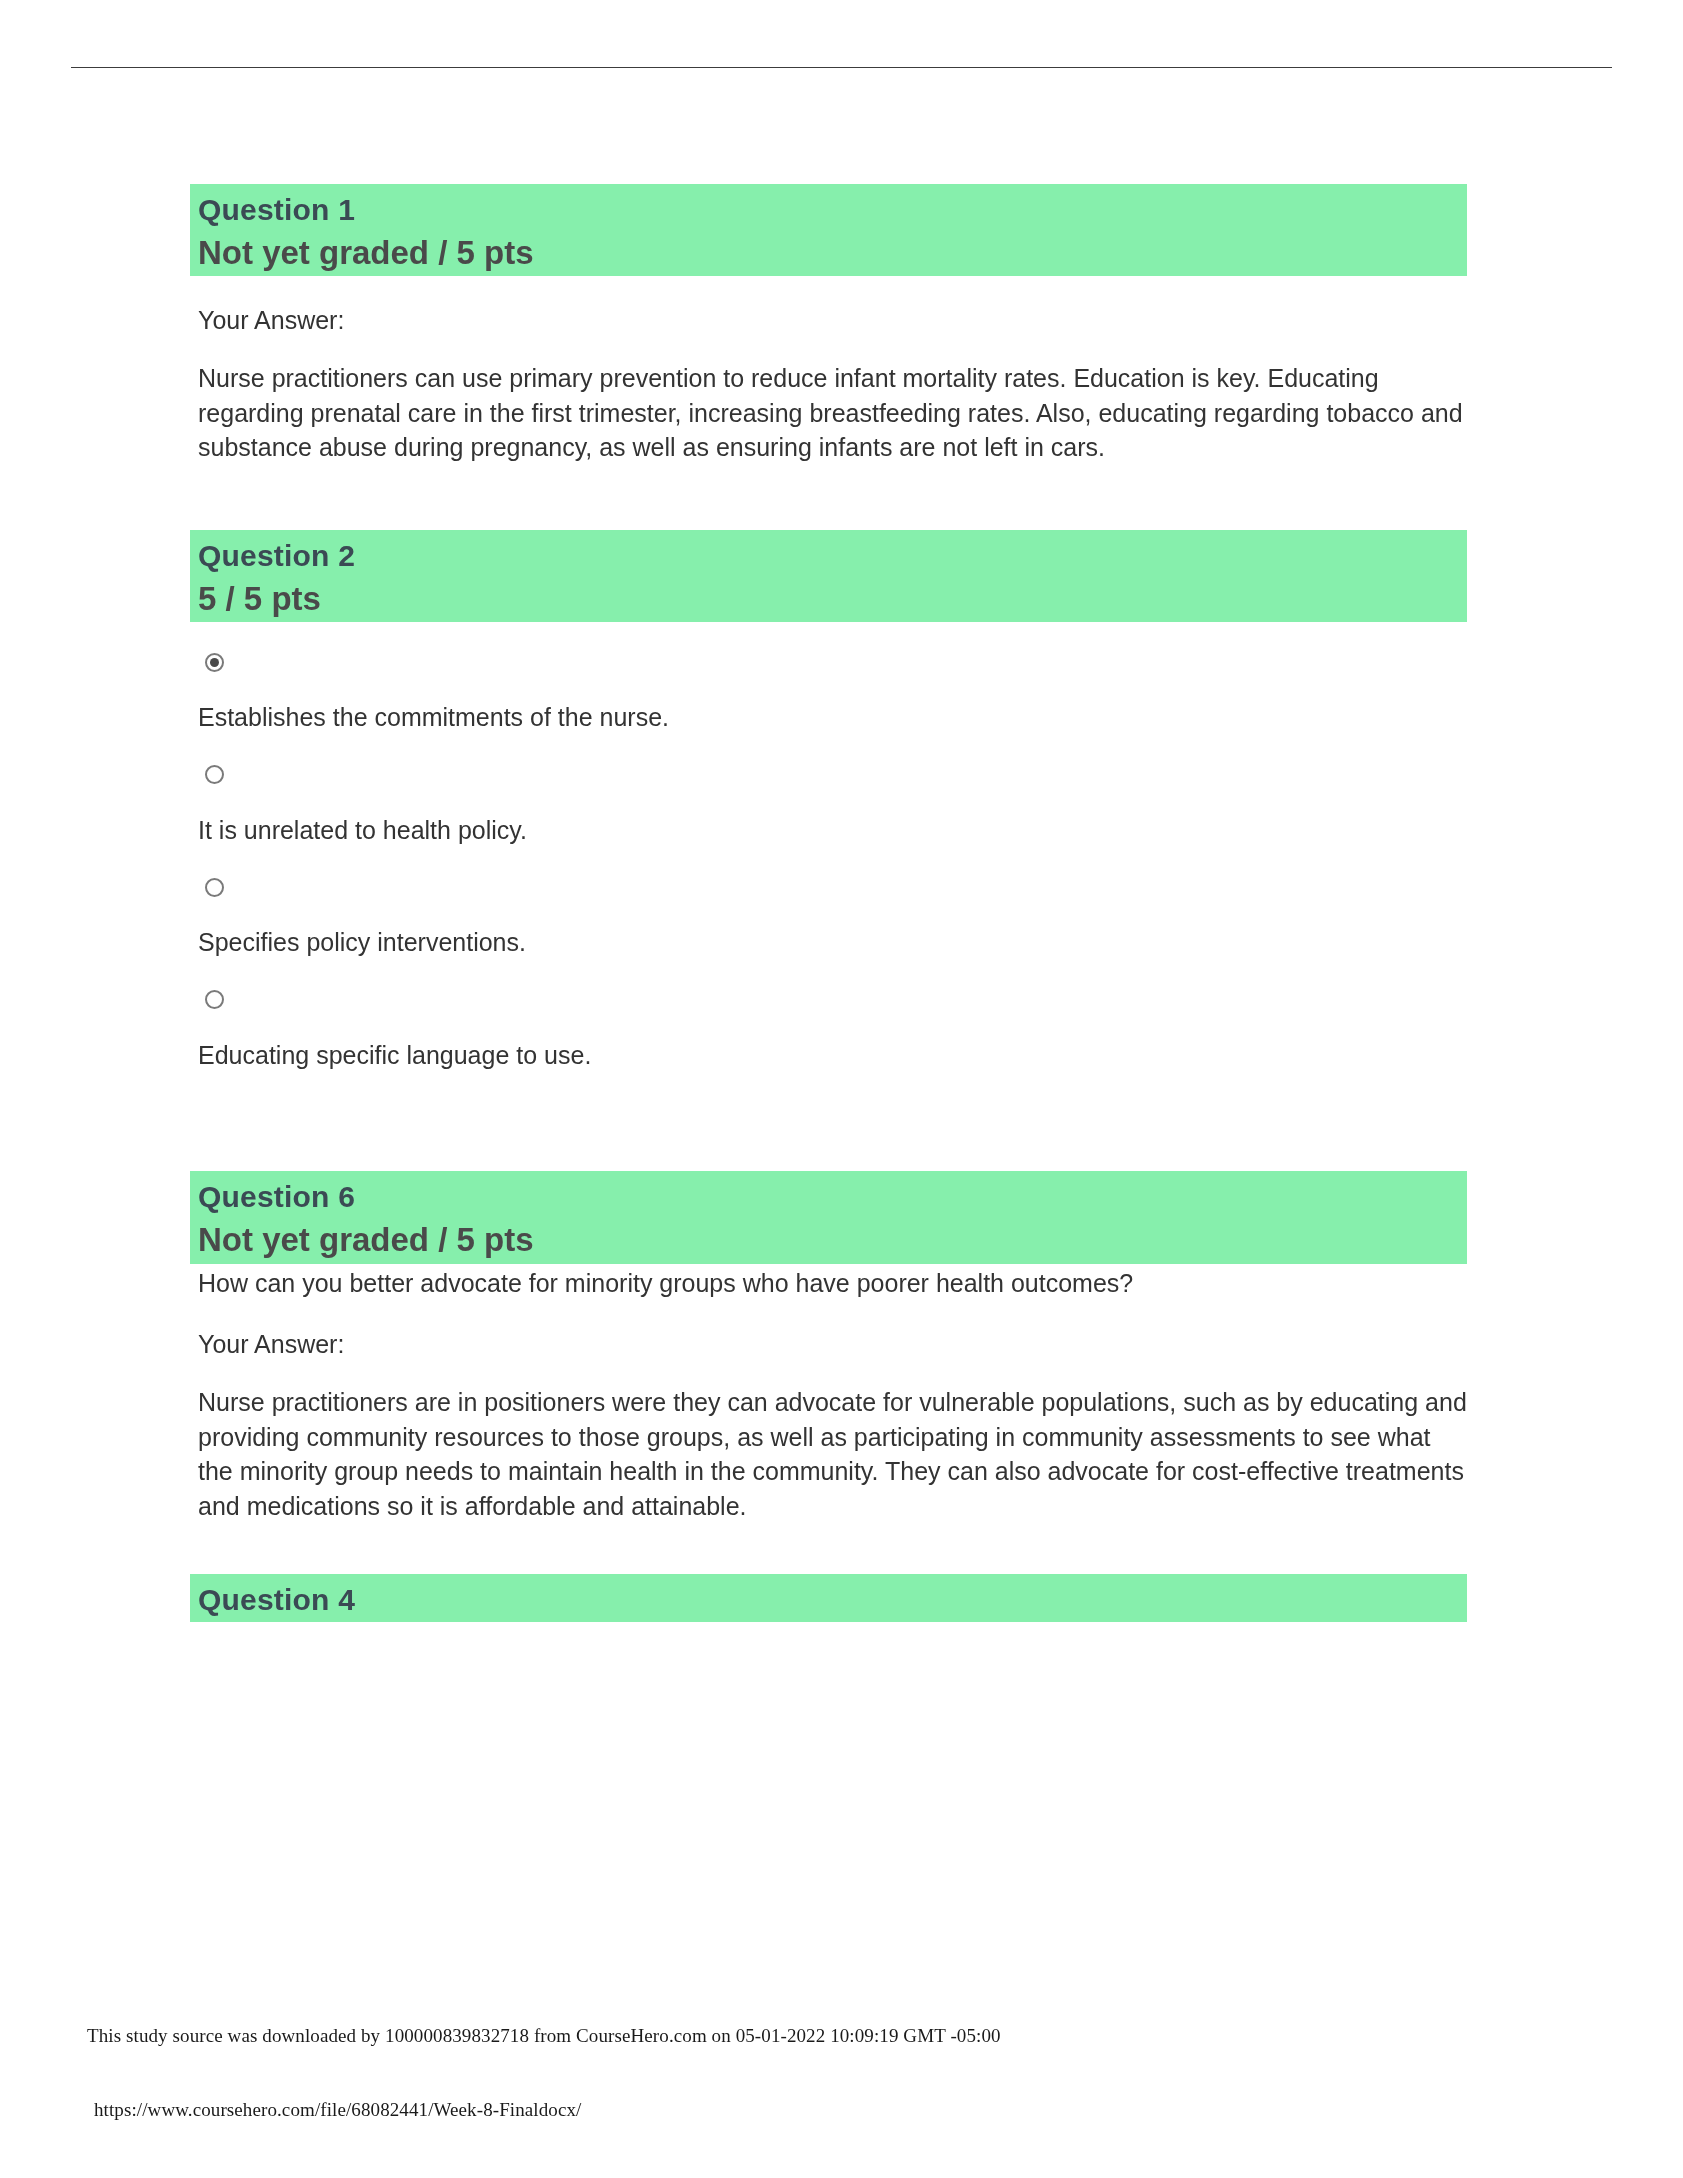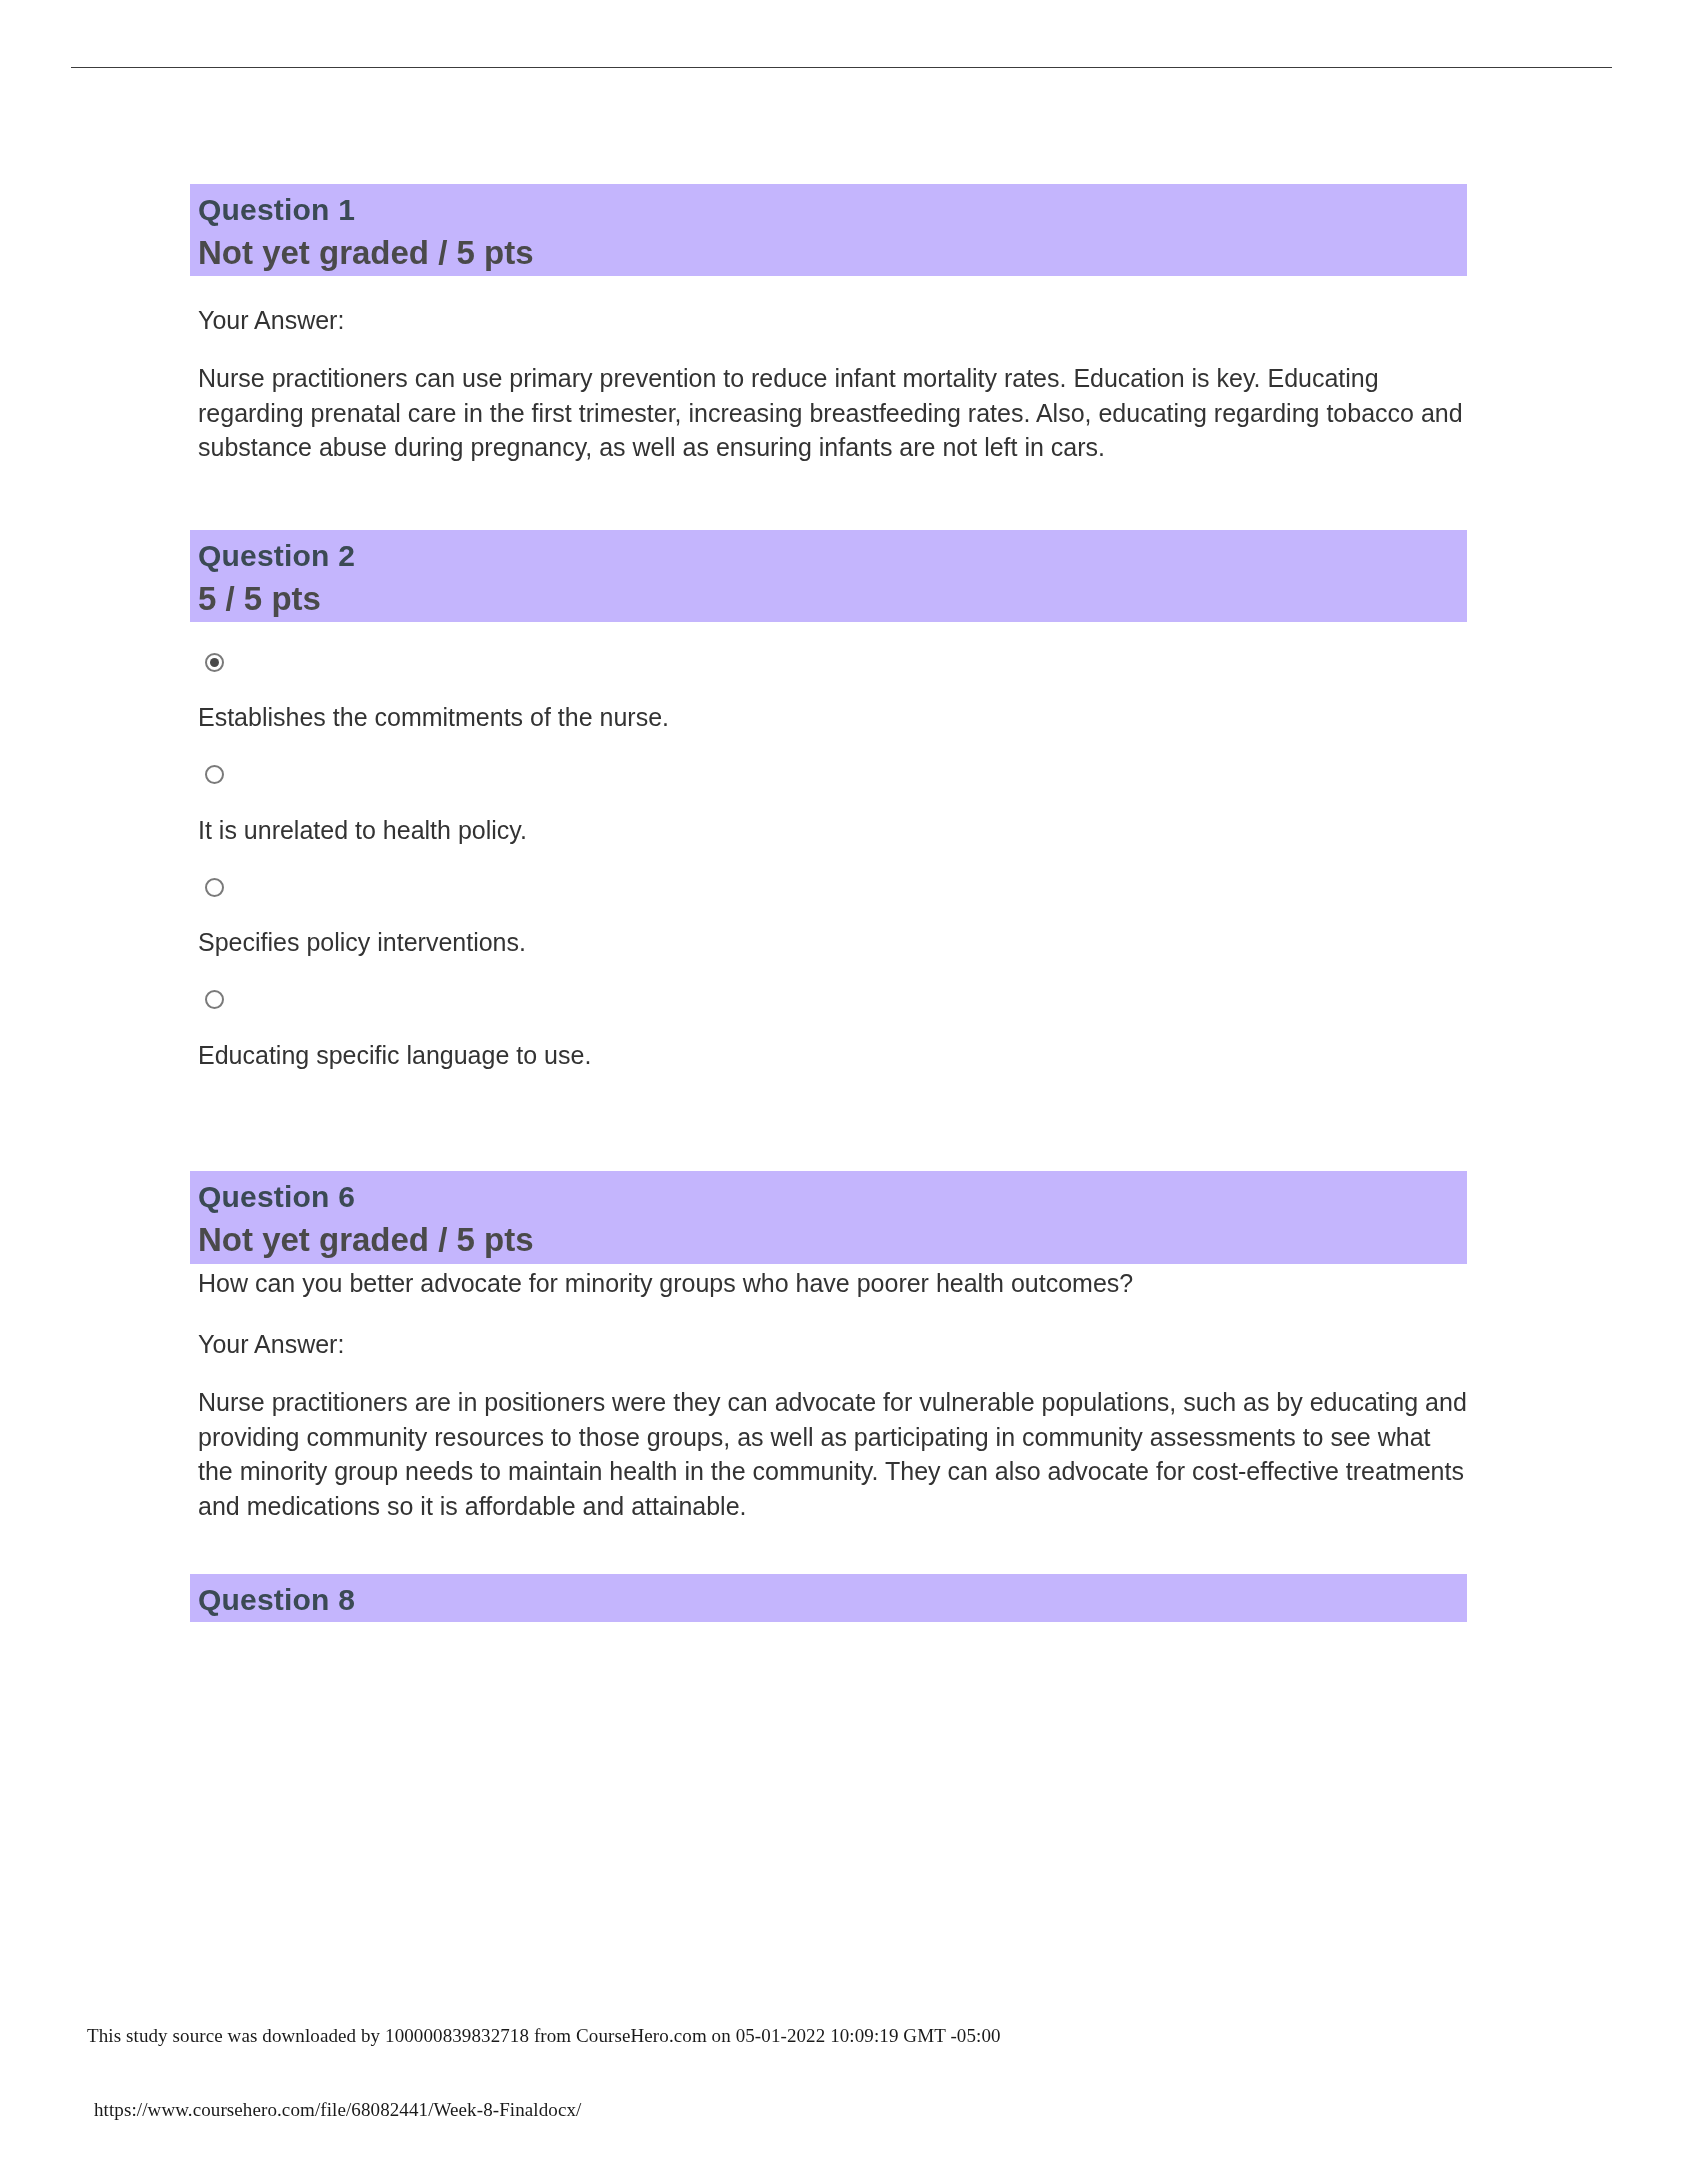--- a/index.html
+++ b/index.html
@@ -31,21 +31,21 @@
   .content {
     position: absolute;
     left: 190px;
     top: 184px;
     width: 1277px;
   }
   .qblock {
     margin-bottom: 0;
   }
   .qheader {
-    background: #c4b5fd;
+    background: #86efac;
     padding: 6px 0 2px 8px;
   }
   .qheader .qtitle {
     font-size: 30px;
     font-weight: bold;
     color: #3b4a54;
     line-height: 1.32;
     letter-spacing: 0.2px;
   }
   .qheader .qpts {
@@ -199,21 +199,21 @@
       </div>
       <div class="qtext">How can you better advocate for minority groups who have poorer health outcomes?</div>
       <div class="answer-label">Your Answer:</div>
       <div class="para">Nurse practitioners are in positioners were they can advocate for vulnerable populations, such as by educating and providing community resources to those groups, as well as participating in community assessments to see what the minority group needs to maintain health in the community. They can also advocate for cost-effective treatments and medications so it is affordable and attainable.</div>
     </div>
 
     <div class="spacer-md"></div>
 
     <div class="qblock">
       <div class="qheader">
-        <div class="qtitle">Question 8</div>
+        <div class="qtitle">Question 4</div>
       </div>
     </div>
 
   </div>
 
   <div class="footer-note">This study source was downloaded by 100000839832718 from CourseHero.com on 05-01-2022 10:09:19 GMT -05:00</div>
   <div class="footer-link">https://www.coursehero.com/file/68082441/Week-8-Finaldocx/</div>
 
 </div>
 

